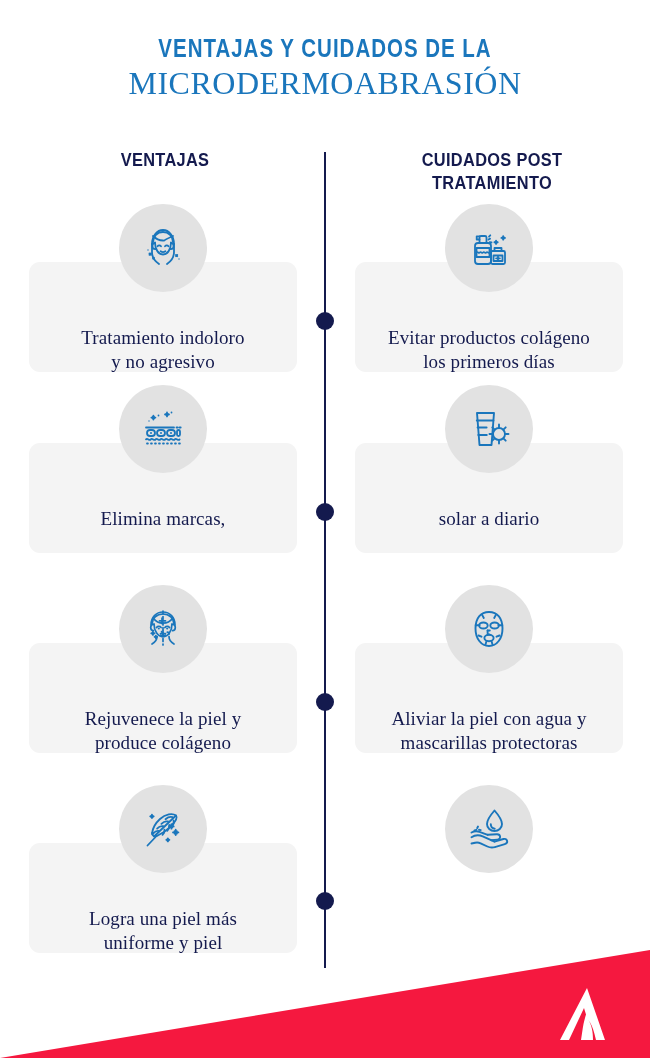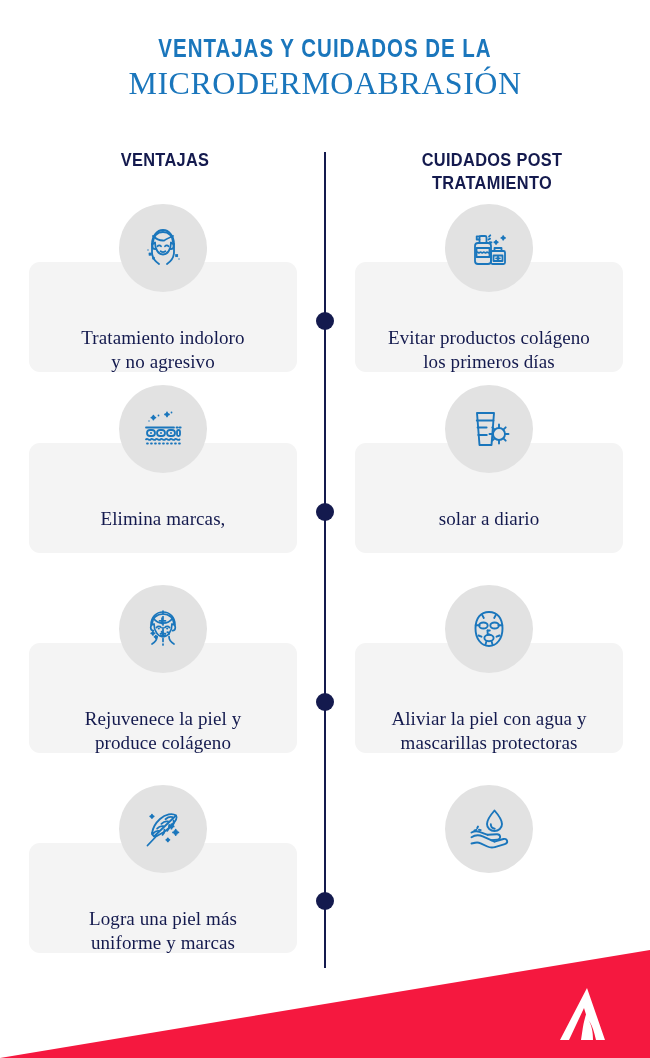--- a/index.html
+++ b/index.html
@@ -347,21 +347,21 @@
     </div>
   </div>
 </div>
 
 <div class="row" style="top:785px">
 
   <div class="cell left">
     <div class="card">
       <div class="card-text">
         <div>Logra una piel más</div>
-        <div>uniforme y marcas</div>
+        <div>uniforme y piel</div>
       </div>
     </div>
     <div class="icon-circle">
       <svg width="56" height="56" viewBox="0 0 56 56" fill="none" stroke="#1a76bc" stroke-width="1.8" stroke-linecap="round" stroke-linejoin="round">
         <path d="M12.5 44.5L22 34.5"></path>
         <path d="M41 14.5c-3.5-2.5-10.5-1.5-16 3.5-4.6 4.2-7.2 9.3-7.8 13.6-.2 1.6.3 2.9 1.3 3.4 1 .6 2.4.4 3.9-.3 4-1.9 9.2-5.2 13.1-9.1 4.8-4.8 7.2-9.2 5.5-11.1z"></path>
         <path d="M41 14.5L19 35.5"></path>
         <path d="M37.5 16.2c-2.2-.6-5 .3-7 2"></path>
         <path d="M33 20.5c-2.3-.5-4.8.5-6.6 2.3"></path>
         <path d="M28.2 25.2c-2.3-.4-4.5.6-6.1 2.4"></path>

